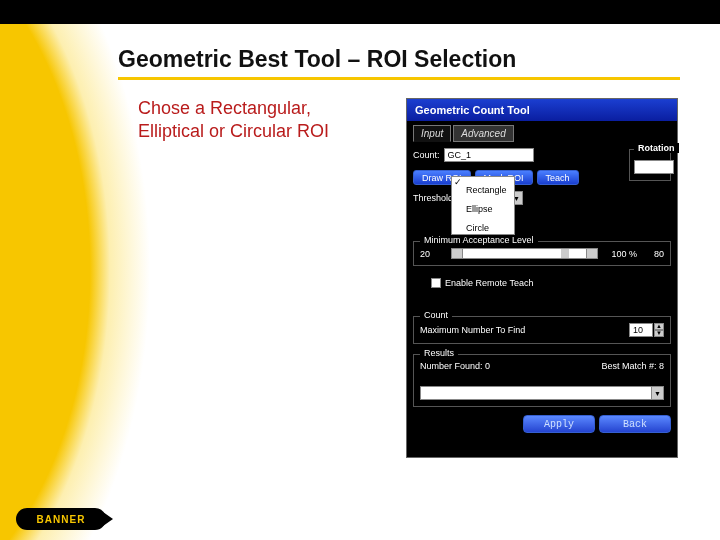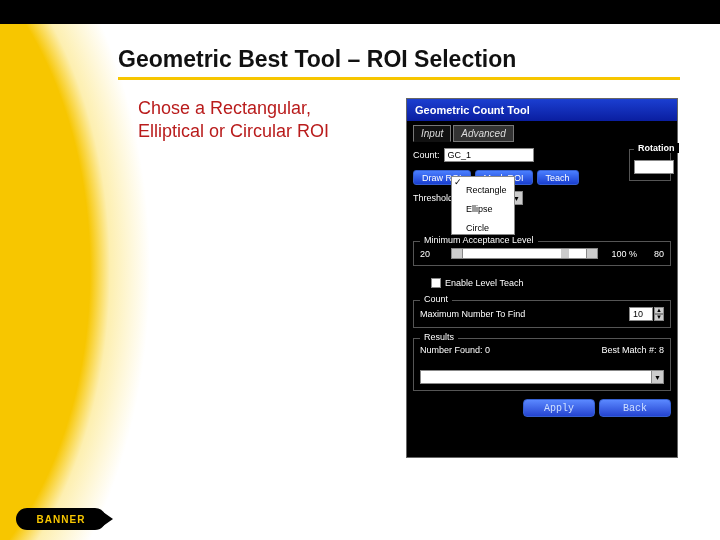--- a/index.html
+++ b/index.html
@@ -323,24 +323,24 @@
           <div class="sliderbar">
             <div class="thumb" style="left:75%"></div>
           </div>
           <span class="lbl">100 %</span>
           <span class="lbl" style="margin-left:4px">80</span>
         </div>
       </div>
 
       <div class="row" style="margin-top:12px;margin-left:18px">
         <span class="chk"></span>
-        <span class="lbl">Enable Level Teach</span>
-      </div>
-
-      <div class="group" style="margin-top:12px">
+        <span class="lbl">Enable Remote Teach</span>
+      </div>
+
+      <div class="group" style="margin-top:28px">
         <span class="group-title">Count</span>
         <div style="display:flex;align-items:center;justify-content:space-between;gap:6px">
           <span class="lbl">Maximum Number To Find</span>
           <span class="spin">
             <span class="fld" style="width:24px">10</span>
             <span class="spin-btns">
               <span>▲</span>
               <span>▼</span>
             </span>
           </span>

